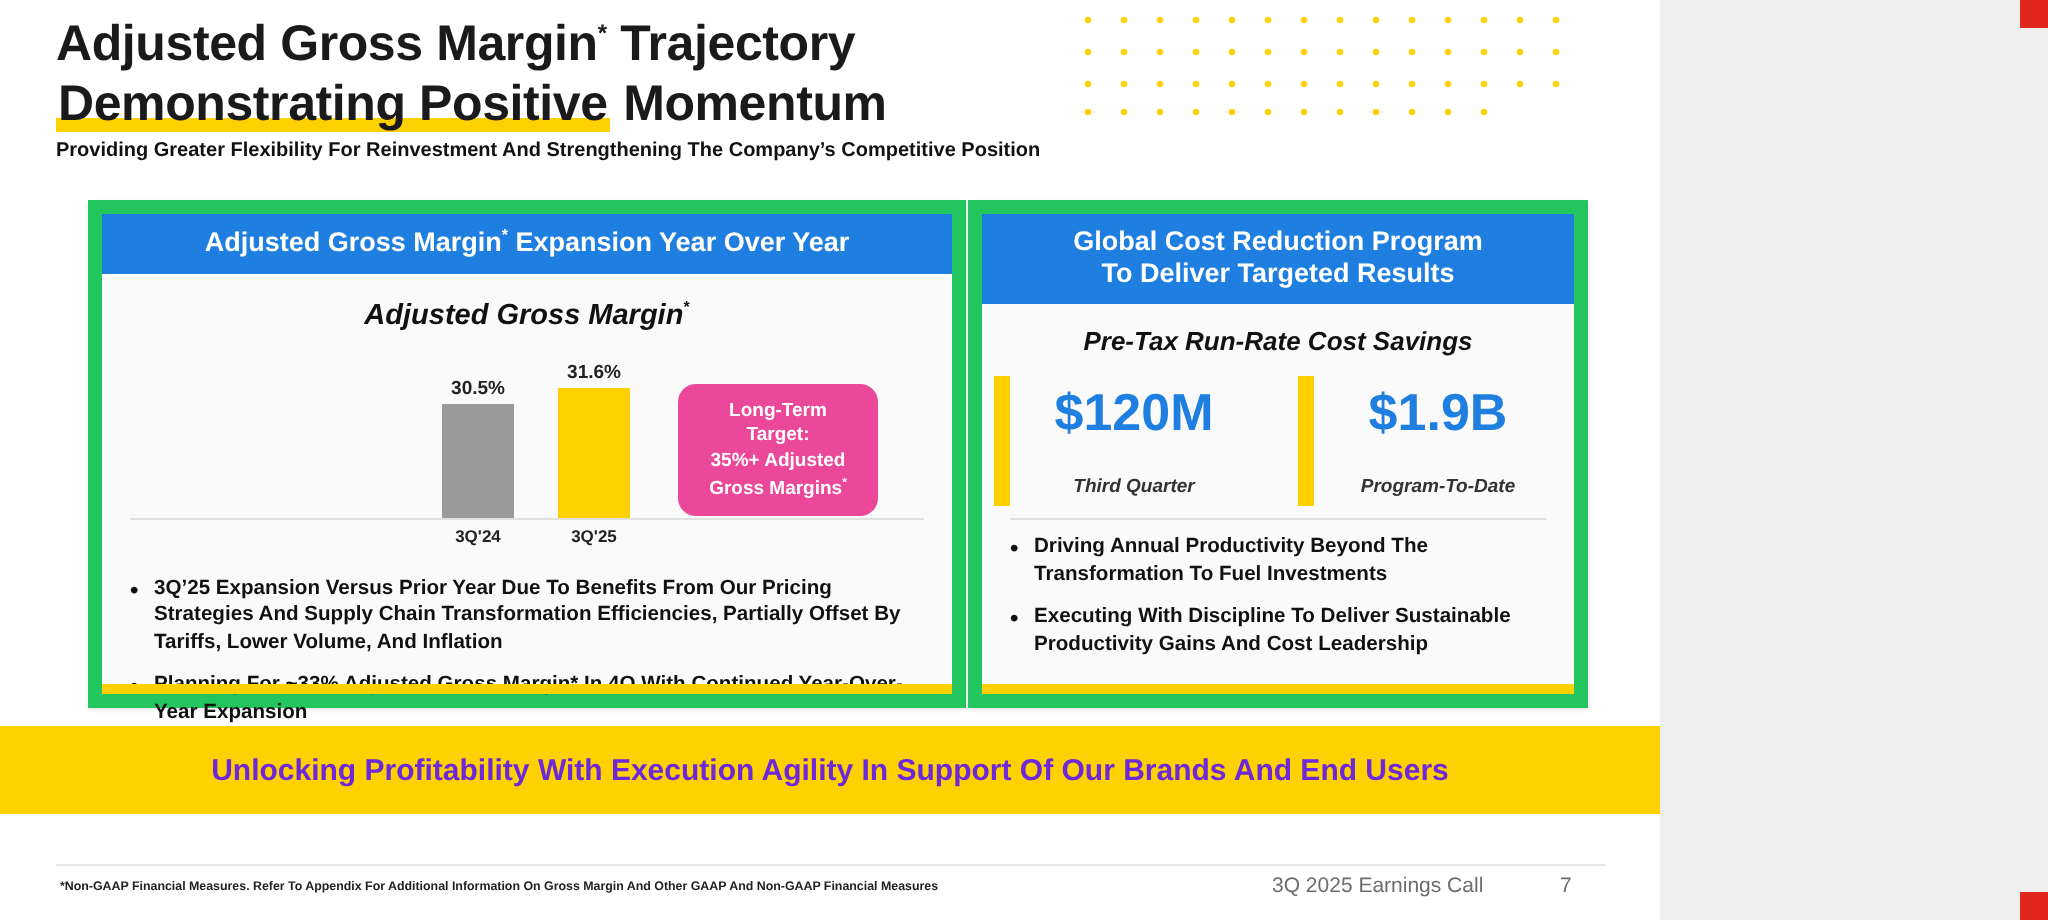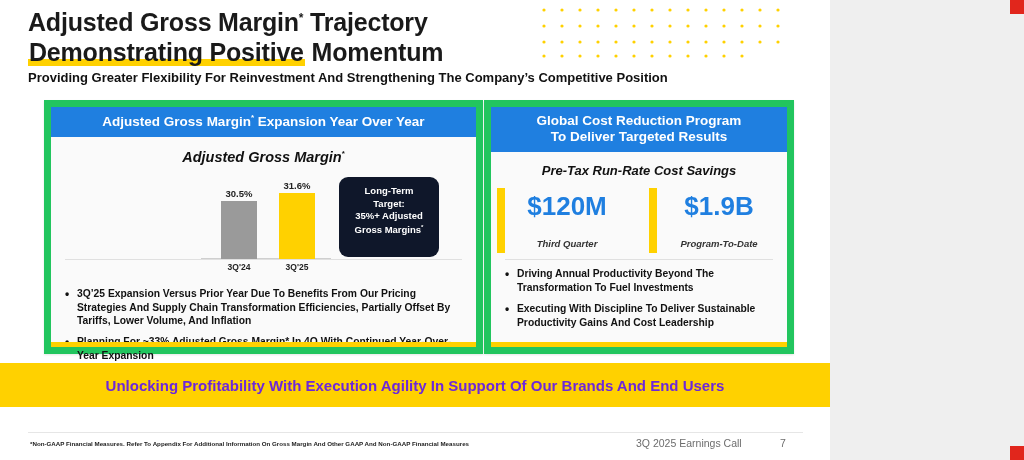--- a/index.html
+++ b/index.html
@@ -73,21 +73,21 @@
   }
   .title .hl {
     background: linear-gradient(to top, #ffd100 0 7px, rgba(255,209,0,0) 7px 100%);
     padding: 0 1px;
   }
   .subtitle {
     position: absolute;
     left: 28px;
     top: 70px;
     width: 780px;
-    font-size: 13px;
+    font-size: 10px;
     font-weight: bold;
     color: #111;
   }
   
   .panel {
     position: absolute;
     top: 100px;
     background: #fafafa;
     border: 7px solid #22c55e;
     box-shadow: 0 1px 2px rgba(0,0,0,0.10);
@@ -161,22 +161,22 @@
     left: 150px;
     width: 130px;
     height: 1px;
     background: #cfcfcf;
   }
   .callout {
     position: absolute;
     left: 288px;
     bottom: 16px;
     width: 100px;
-    height: 80px;
-    background: #0f172a;
+    height: 66px;
+    background: #ec4899;
     border-radius: 9px;
     color: #ffffff;
     font-size: 9.5px;
     font-weight: bold;
     text-align: center;
     line-height: 1.35;
     padding-top: 8px;
     box-sizing: border-box;
   }
   .callout .sup { font-size: 6px; vertical-align: super; }

